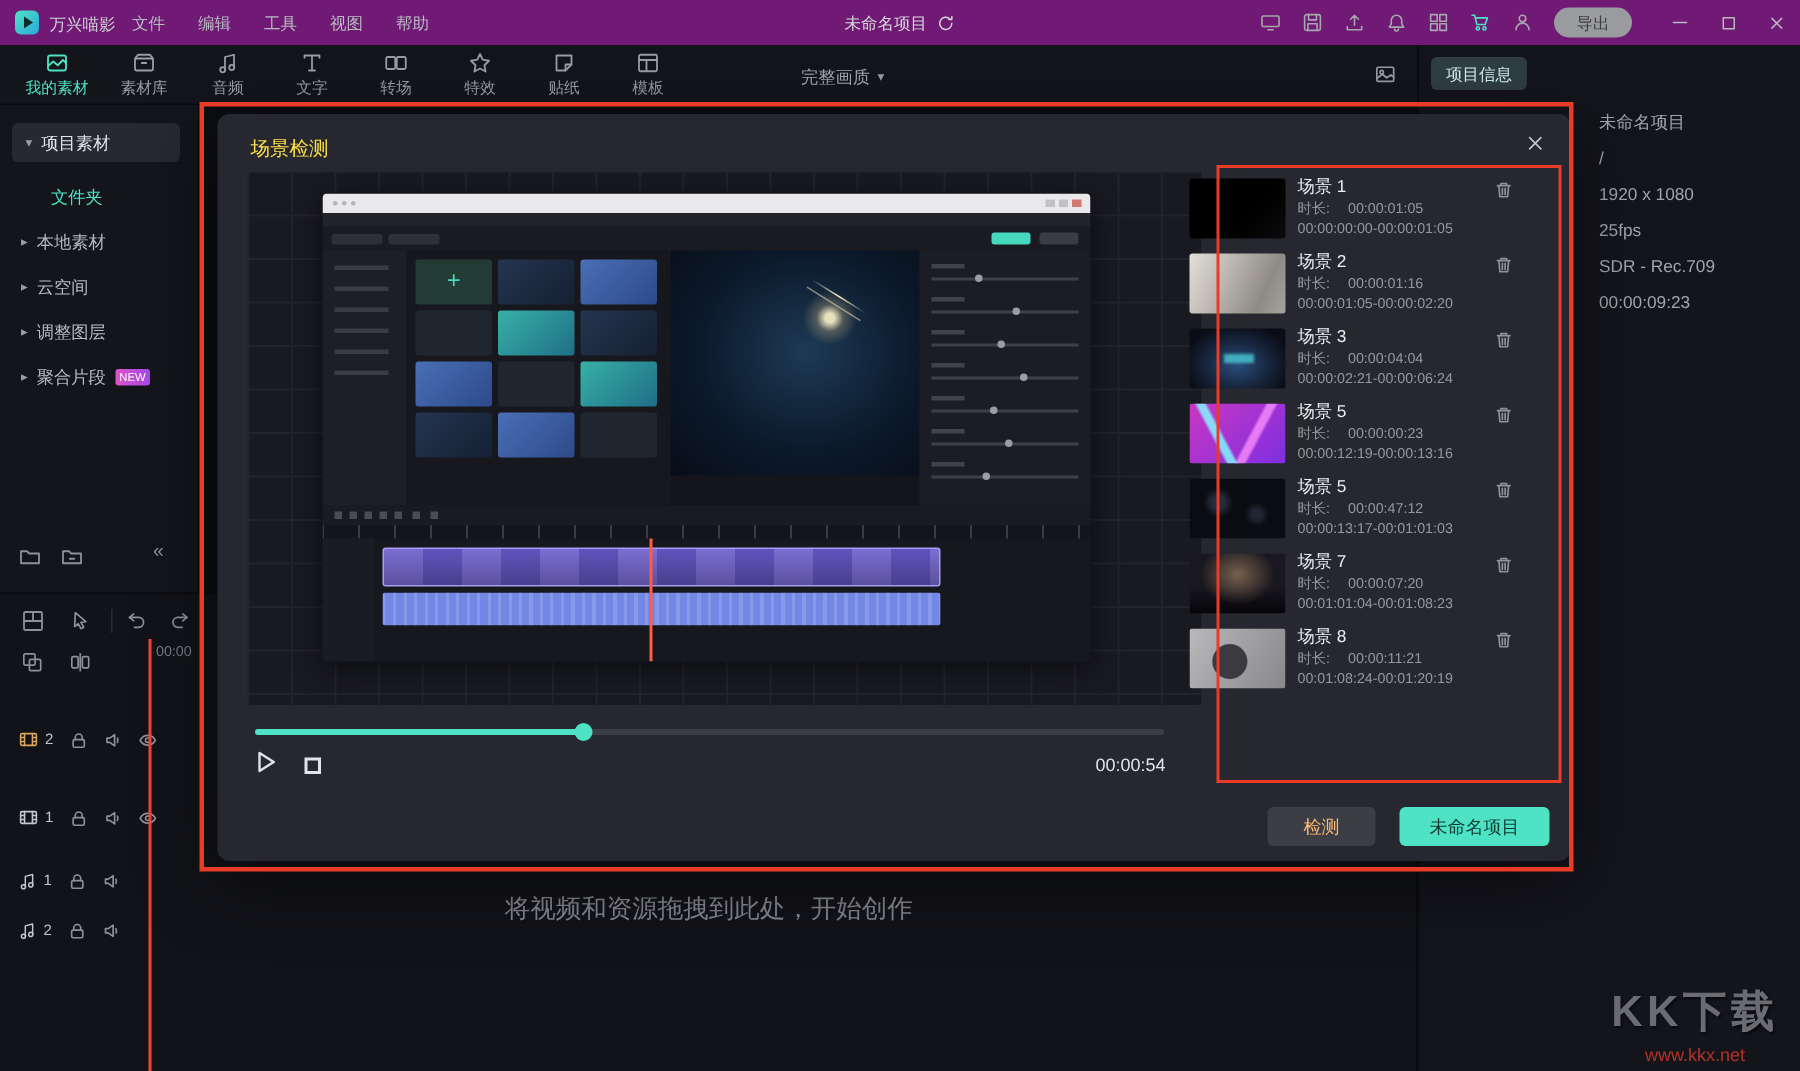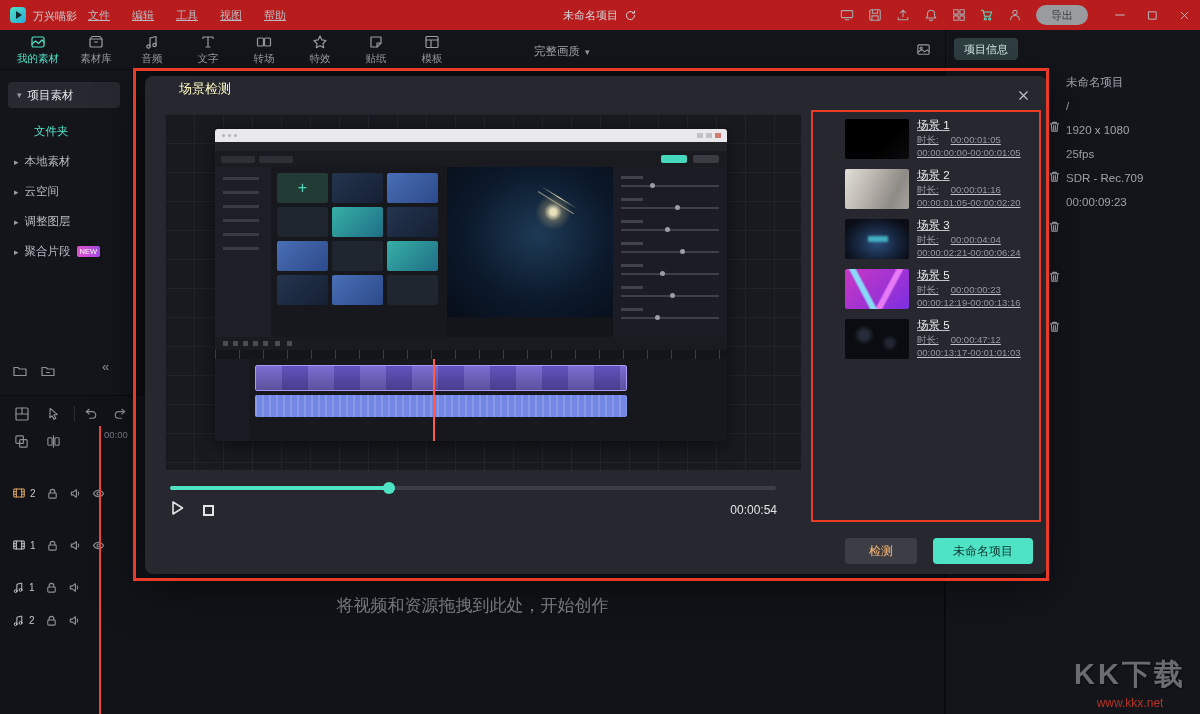--- a/index.html
+++ b/index.html
@@ -2,26 +2,26 @@
 <html><head>
 <meta charset="utf-8">
 <style>
   * { margin:0; padding:0; box-sizing:border-box; }
   html,body { background:#000; }
   body { font-family:"Liberation Sans","DejaVu Sans",sans-serif; }
   .screen { position:relative; width:1200px; height:714px; background:#0d0e12; overflow:hidden; color:#c3c4c9; }
   .svgi { fill:none; stroke:currentColor; stroke-width:1.2; stroke-linecap:round; stroke-linejoin:round; display:block; }
 
   
-  .titlebar { position:absolute; left:0; top:0; width:1200px; height:30px; background:#b91c1c; display:flex; align-items:center; z-index:10; }
+  .titlebar { position:absolute; left:0; top:0; width:1200px; height:30px; background:#701a75; display:flex; align-items:center; z-index:10; }
   .logo { position:absolute; left:10px; top:7px; width:16px; height:16px; border-radius:4px; background:linear-gradient(135deg,#4fe3c5,#2aa9d8); }
   .logo::after { content:""; position:absolute; left:6px; top:4px; border-left:6px solid #0d2b2b; border-top:4px solid transparent; border-bottom:4px solid transparent; }
   .appname { position:absolute; left:33px; top:9px; font-size:11px; color:#cfd0d4; }
   .menus { position:absolute; left:88px; top:0; height:30px; display:flex; gap:22px; align-items:center; font-size:11px; color:#b9bac1; }
-  .menus span { cursor:default;text-decoration:underline; }
+  .menus span { cursor:default; }
   .tb-center { position:absolute; left:500px; top:0; width:200px; height:30px; display:flex; gap:6px; align-items:center; justify-content:center; font-size:11px; color:#d6d7db; }
   .tb-icons { position:absolute; right:178px; top:0; height:30px; display:flex; gap:14px; align-items:center; color:#a7a8ae; }
   .tb-icons .teal { color:#4fe3c5; }
   .export-btn { position:absolute; right:112px; top:5px; width:52px; height:20px; background:#9a9b9f; border-radius:10px; color:#3c3d41; font-size:11px; display:flex; align-items:center; justify-content:center; }
   .win-controls { position:absolute; right:0; top:0; height:30px; display:flex; color:#b9bac1; }
   .win-controls > div { width:32px; height:30px; display:flex; align-items:center; justify-content:center; }
 
   
   .topbar { position:absolute; left:0; top:30px; width:1200px; height:40px; background:#14151b; border-bottom:1px solid #0a0b0f; }
   .tabs { position:absolute; left:12px; top:30px; height:40px; display:flex; gap:8px; z-index:2;align-items:center; }
@@ -55,34 +55,34 @@
   .hint { position:absolute; left:0; top:198px; width:945px; text-align:center; font-size:17px; color:#85878e; }
 
   
   .right-panel { position:absolute; left:945px; top:30px; width:255px; height:684px; background:#14151b; border-left:1px solid #0a0b0f; }
   .pi-pill { position:absolute; left:8px; top:8px; height:22px; padding:0 10px; background:#2f3e41; color:#d5efe8; font-size:11px; border-radius:4px; display:flex; align-items:center; }
   .pi-values { position:absolute; left:120px; top:40px; font-size:11.5px; color:#a3a5ad; }
   .pi-values div { height:24px; line-height:24px; }
 
   
   .modal { position:absolute; left:145px; top:76px; width:902px; height:498px; background:#27282f; border-radius:8px; box-shadow:0 12px 48px rgba(0,0,0,.55); z-index:50; }
-  .modal-title { position:absolute; left:22px; top:4px; font-size:13px; color:#fef9c3;margin-left:12px; }
+  .modal-title { position:absolute; left:22px; top:14px; font-size:13px; color:#fde047; }
   .modal-close { position:absolute; right:16px; top:12px; color:#c3c4c9; }
   .detect-preview { position:absolute; left:20px; top:38px; width:636px; height:356px; background:#191a20; border-radius:2px; background-image:linear-gradient(#22232b 1px,transparent 1px),linear-gradient(90deg,#22232b 1px,transparent 1px); background-size:29px 29px; }
   .slider-track { position:absolute; left:25px; top:410px; width:606px; height:4px; background:#3d3e46; border-radius:2px; }
   .slider-fill { position:absolute; left:0; top:0; width:219px; height:4px; background:#4fe3c5; border-radius:2px; }
   .slider-knob { position:absolute; left:213px; top:-4px; width:12px; height:12px; border-radius:50%; background:#4fe3c5; }
   .play-btn { position:absolute; left:22px; top:422px; color:#e2e3e7; }
   .stop-btn { position:absolute; left:58px; top:429px; width:11px; height:11px; border:2px solid #e2e3e7; }
   .cur-time { position:absolute; left:520px; top:427px; width:112px; text-align:right; font-size:12px; color:#e2e3e7; }
   .detect-btn { position:absolute; left:700px; top:462px; width:72px; height:26px; background:#3c3d45; border-radius:4px; color:#fdba74; font-size:12px; display:flex; align-items:center; justify-content:center; }
   .add-btn { position:absolute; left:788px; top:462px; width:100px; height:26px; background:#4fe3c5; border-radius:4px; color:#0b3a31; font-size:12px; display:flex; align-items:center; justify-content:center; }
 
   
-  .scene-list { position:absolute; left:700px; top:40px; width:218px; height:400px;text-decoration:underline; }
+  .scene-list { position:absolute; left:648px; top:40px; width:218px; height:400px; }
   .scene-item { position:relative; height:50px; display:flex; }
   .thumb { position:relative; width:64px; height:40px; margin:3px 8px 0 0; border-radius:2px; overflow:hidden; flex:none; }
   .sc-text { padding-top:2px; }
   .sc-name { font-size:11.5px; color:#ecedf0; line-height:15px; }
   .sc-dur, .sc-range { font-size:9.5px; color:#9597a0; line-height:13px; }
   .sc-dur .v { margin-left:12px; }
   .sc-trash { position:absolute; right:2px; top:4px; color:#90929b; }
   .sc1 { background:linear-gradient(135deg,#000 60%,#0b0b0e); }
   .sc2 { background:linear-gradient(115deg,#e2ded8 0%,#b9b4ae 40%,#8e8a85 75%,#a7a39d); }
   .sc3 { background:radial-gradient(ellipse at 50% 60%,#2c4f7d 0%,#17263f 45%,#0a0d16 80%); }
@@ -643,20 +643,48 @@
         <div class="sc-dur"><span>时长:</span><span class="v">00:00:47:12</span></div>
         <div class="sc-range">00:00:13:17-00:01:01:03</div>
           </div>
         <span class="sc-trash">
             <svg class="svgi" width="13" height="13" viewBox="0 0 14 14">
               <path d="M2.5 4h9M5 4V2.5h4V4M3.5 4l.7 8h5.6l.7-8"></path>
               <path d="M6 6v4.5M8 6v4.5"></path>
             </svg>
           </span>
       </div>
+      <div class="scene-item">
+        <div class="thumb sc7"></div>
+        <div class="sc-text">
+            <div class="sc-name">场景 7</div>
+        <div class="sc-dur"><span>时长:</span><span class="v">00:00:07:20</span></div>
+        <div class="sc-range">00:01:01:04-00:01:08:23</div>
+          </div>
+        <span class="sc-trash">
+            <svg class="svgi" width="13" height="13" viewBox="0 0 14 14">
+              <path d="M2.5 4h9M5 4V2.5h4V4M3.5 4l.7 8h5.6l.7-8"></path>
+              <path d="M6 6v4.5M8 6v4.5"></path>
+            </svg>
+          </span>
+      </div>
+      <div class="scene-item">
+        <div class="thumb sc8"></div>
+        <div class="sc-text">
+            <div class="sc-name">场景 8</div>
+        <div class="sc-dur"><span>时长:</span><span class="v">00:00:11:21</span></div>
+        <div class="sc-range">00:01:08:24-00:01:20:19</div>
+          </div>
+        <span class="sc-trash">
+            <svg class="svgi" width="13" height="13" viewBox="0 0 14 14">
+              <path d="M2.5 4h9M5 4V2.5h4V4M3.5 4l.7 8h5.6l.7-8"></path>
+              <path d="M6 6v4.5M8 6v4.5"></path>
+            </svg>
+          </span>
+      </div>
     </div>
 
     <div class="detect-btn">检测</div>
     <div class="add-btn">未命名项目</div>
   </div>
 
   <div class="anno1"></div>
 
   <div class="watermark">
     <div class="wm-title">KK下载</div>

